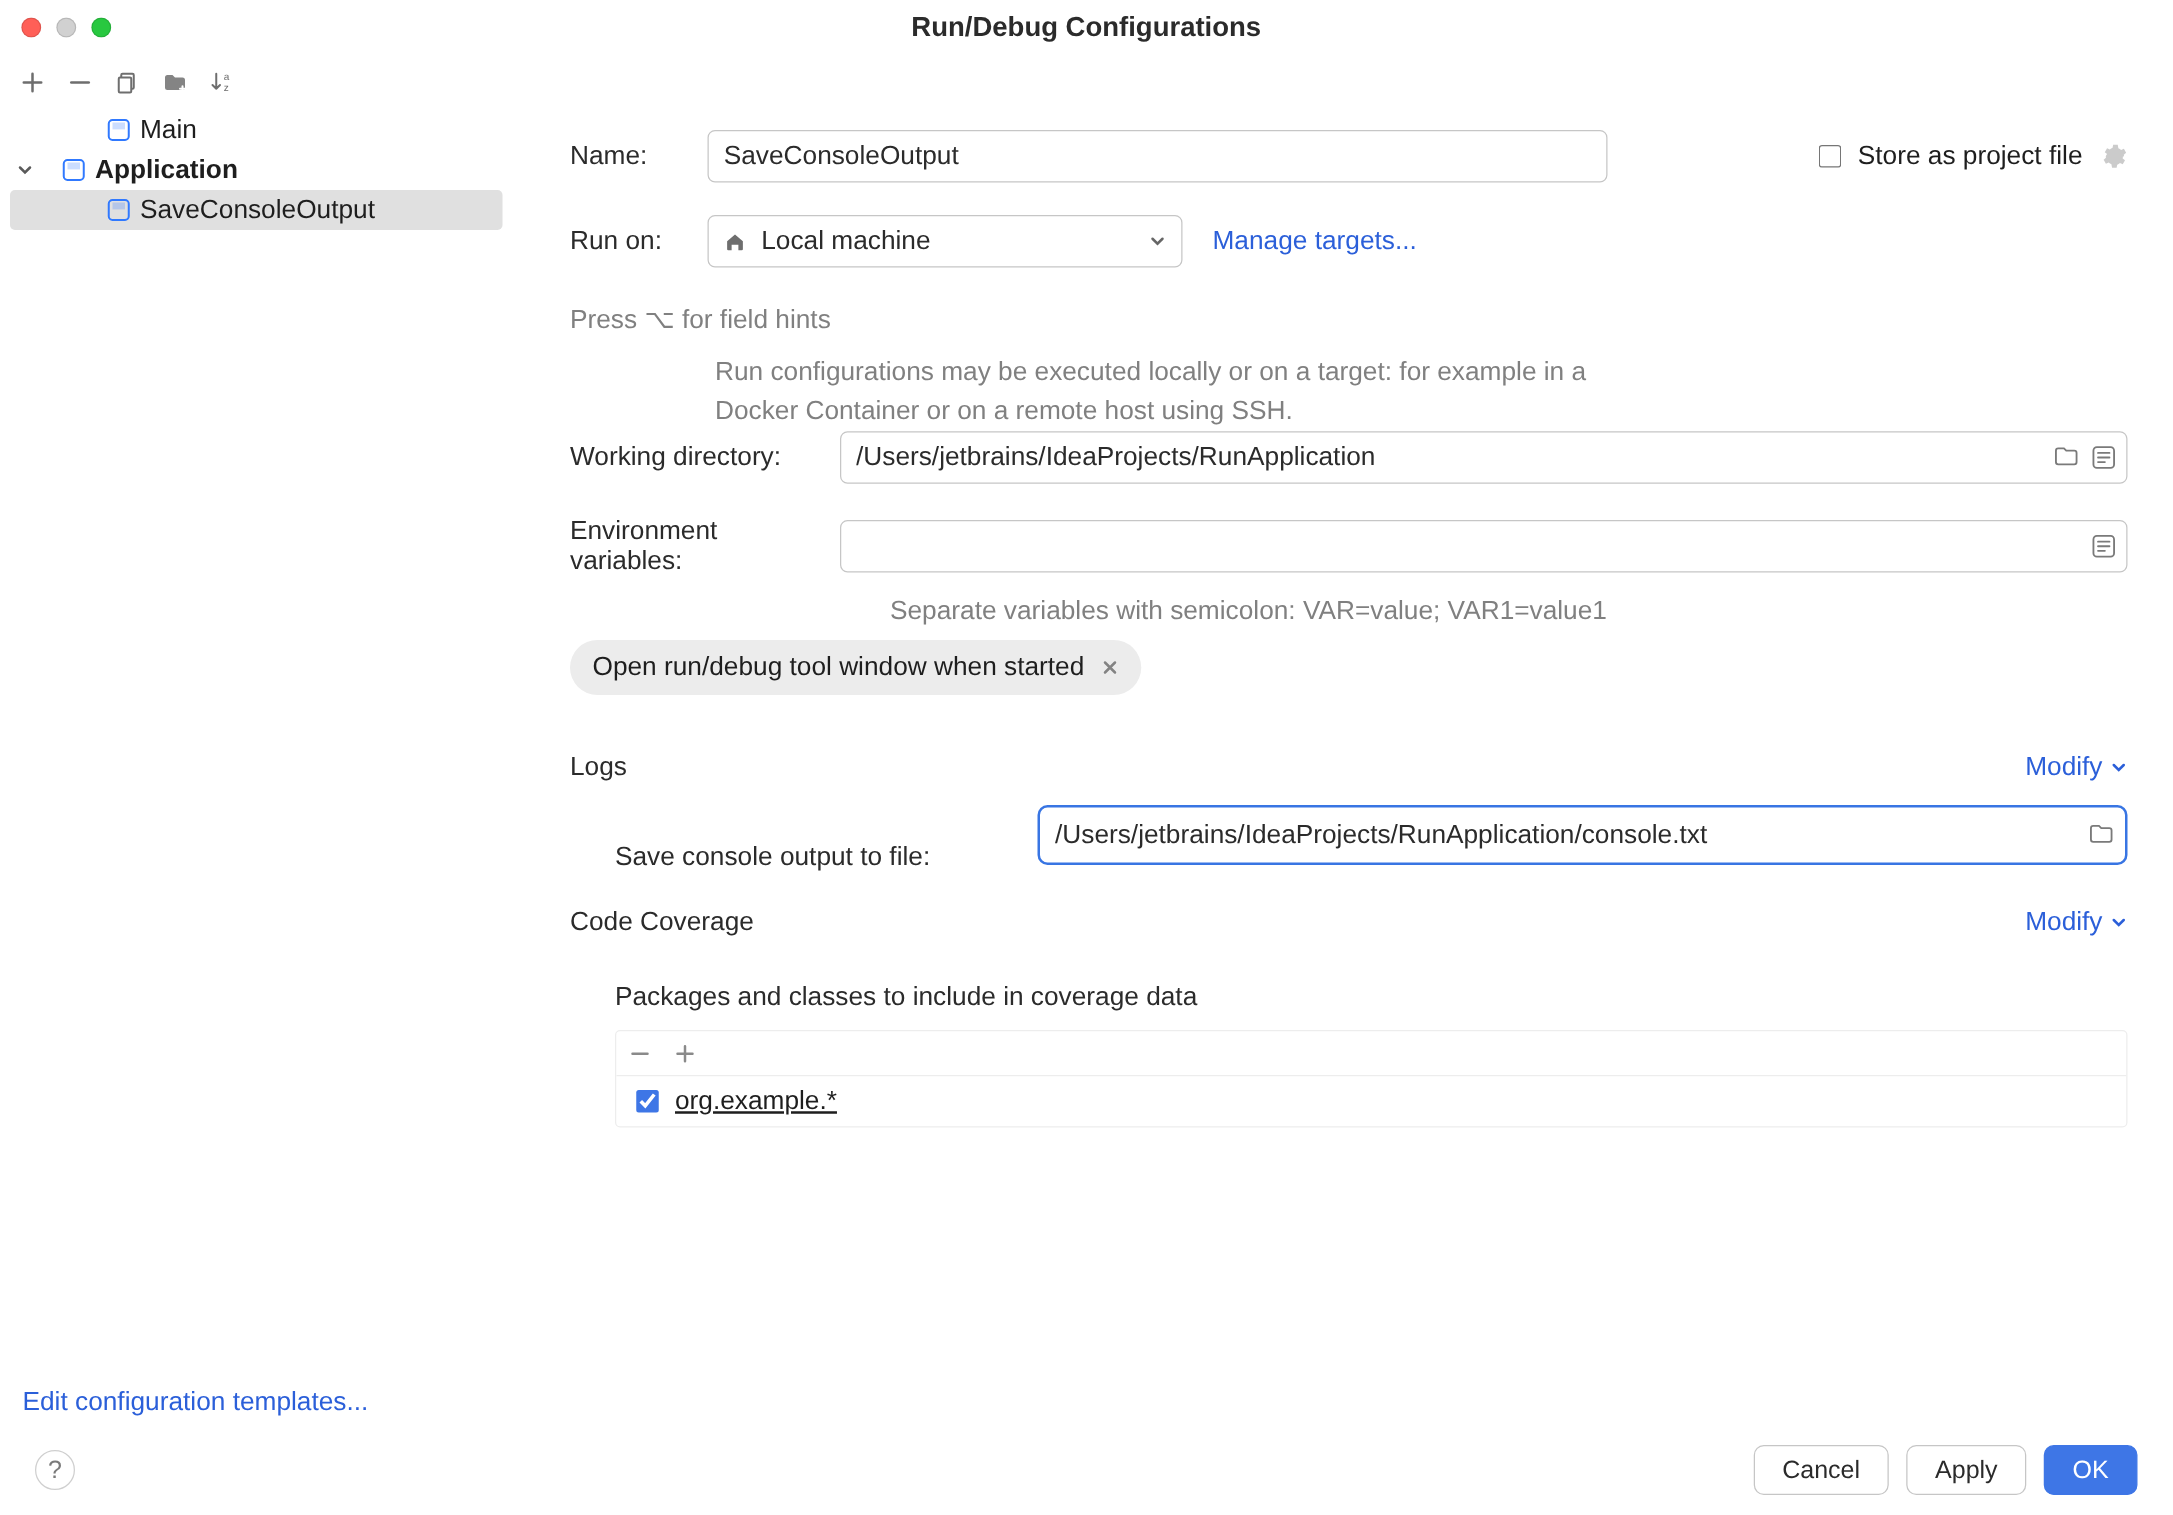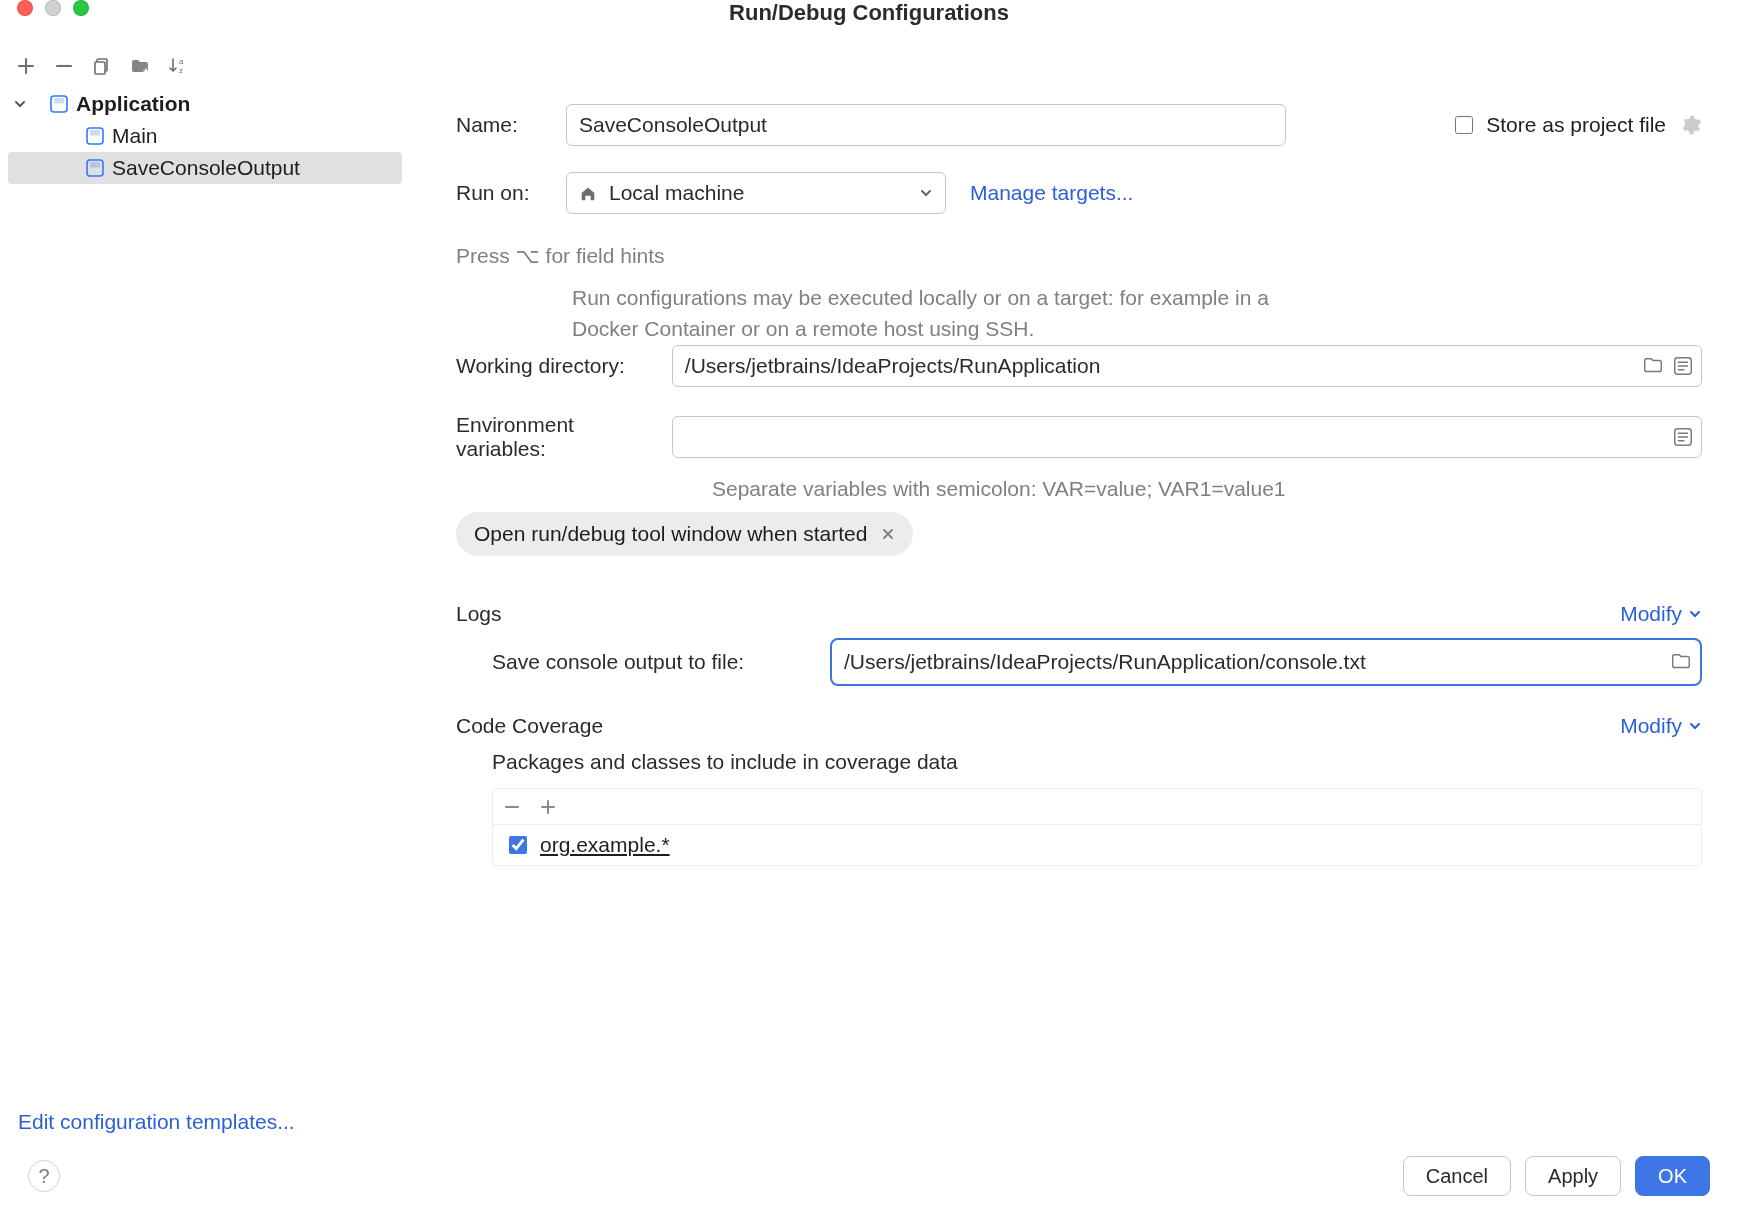--- a/index.html
+++ b/index.html
@@ -14,21 +14,21 @@
     --sidebar-selected: #e0e0e0;
     --traffic-red: #ff5f57;
     --traffic-amber: #d1d1d1;
     --traffic-green: #28c840;
   }
   * { box-sizing: border-box; }
   html, body { margin:0; padding:0; height:100%; font-family: -apple-system, "Helvetica Neue", Arial, sans-serif; color:var(--fg); background:var(--bg); }
   body { width:1738px; height:1212px; position:relative; font-size:21px; }
 
   
-  .titlebar { height:44px; display:flex; align-items:flex-start; padding:0 17px; }
+  .titlebar { height:44px; display:flex; align-items:center; padding:0 17px; }
   .traffic { display:flex; gap:12px; margin-right:auto; }
   .dot { width:16px; height:16px; border-radius:50%; border:1px solid rgba(0,0,0,.12); }
   .dot.red { background:var(--traffic-red); }
   .dot.amber { background:var(--traffic-amber); }
   .dot.green { background:var(--traffic-green); }
   .title { position:absolute; left:0; right:0; text-align:center; font-weight:600; font-size:22px; color:#2b2b2b; }
 
   
   .toolbar { display:flex; align-items:center; gap:14px; padding:10px 14px 6px 14px; }
   .tool-icon { width:24px; height:24px; color:#6e6e6e; display:flex; align-items:center; justify-content:center; }
@@ -75,21 +75,21 @@
     margin-top:8px; margin-bottom:18px;
   }
   .chip-close { color:#838383; }
 
   .section-head { display:flex; align-items:center; margin-top:28px; margin-bottom:12px; }
   .section-title { color:#2b2b2b; }
   .section-spacer { flex:1; }
   .modify { color:var(--link); display:inline-flex; align-items:center; gap:6px; }
 
   .subsection { margin-left:36px; }
-  .sub-label { color:#2b2b2b; margin-bottom:14px; min-width:320px; }
+  .sub-label { color:#2b2b2b; margin-bottom:14px; min-width:320px;margin-top:36px; }
 
   .logs-row { display:flex; align-items:center; gap:18px; }
   .logs-row .sub-label{ margin-bottom:0; }
   .input-focused-wrap { position:relative; flex:1; }
   .input-focused {
     width:100%; height:48px; border:2px solid var(--accent-strong); border-radius:8px; padding:0 50px 0 12px;
     font-size:21px; color:#2b2b2b; background:#fff;
   }
   .trailing-folder { position:absolute; right:10px; top:50%; transform:translateY(-50%); color:#7a7a7a; }
 
@@ -164,43 +164,43 @@
         <text x="12" y="9" font-size="8" fill="currentColor">a</text>
         <text x="12" y="18" font-size="8" fill="currentColor">z</text>
       </svg>
   </span>
 </div>
 
 <div class="split">
 
   <div class="sidebar">
     <div class="tree">
+      <div class="tree-row tree-child">
+        <span class="run-glyph">
+          <svg width="20" height="20" viewBox="0 0 20 20">
+              <rect x="2" y="2" width="16" height="16" rx="3" fill="none" stroke="#3079ff" stroke-width="1.6"></rect>
+              <rect x="5" y="4" width="10" height="5.5" fill="#3079ff" opacity=".25"></rect>
+            </svg>
+        </span>
+        <span class="tree-label">Main</span>
+      </div>
       <div class="tree-row">
         <span class="tree-caret">
           <svg width="14" height="14" viewBox="0 0 14 14">
               <path d="M3 5l4 4 4-4" stroke="currentColor" stroke-width="2" fill="none" stroke-linecap="round"></path>
             </svg>
         </span>
         <span style="width:18px"></span>
         <span class="run-glyph">
           <svg width="20" height="20" viewBox="0 0 20 20">
               <rect x="2" y="2" width="16" height="16" rx="3" fill="none" stroke="#3079ff" stroke-width="1.6"></rect>
               <rect x="5" y="4" width="10" height="5.5" fill="#3079ff" opacity=".25"></rect>
             </svg>
         </span>
         <span class="tree-label tree-group-label">Application</span>
-      </div>
-      <div class="tree-row tree-child">
-        <span class="run-glyph">
-          <svg width="20" height="20" viewBox="0 0 20 20">
-              <rect x="2" y="2" width="16" height="16" rx="3" fill="none" stroke="#3079ff" stroke-width="1.6"></rect>
-              <rect x="5" y="4" width="10" height="5.5" fill="#3079ff" opacity=".25"></rect>
-            </svg>
-        </span>
-        <span class="tree-label">Main</span>
       </div>
       <div class="tree-row tree-child selected">
         <span class="run-glyph">
           <svg width="20" height="20" viewBox="0 0 20 20">
               <rect x="2" y="2" width="16" height="16" rx="3" fill="none" stroke="#3079ff" stroke-width="1.6"></rect>
               <rect x="5" y="4" width="10" height="5.5" fill="#3079ff" opacity=".25"></rect>
             </svg>
         </span>
         <span class="tree-label">SaveConsoleOutput</span>
       </div>

